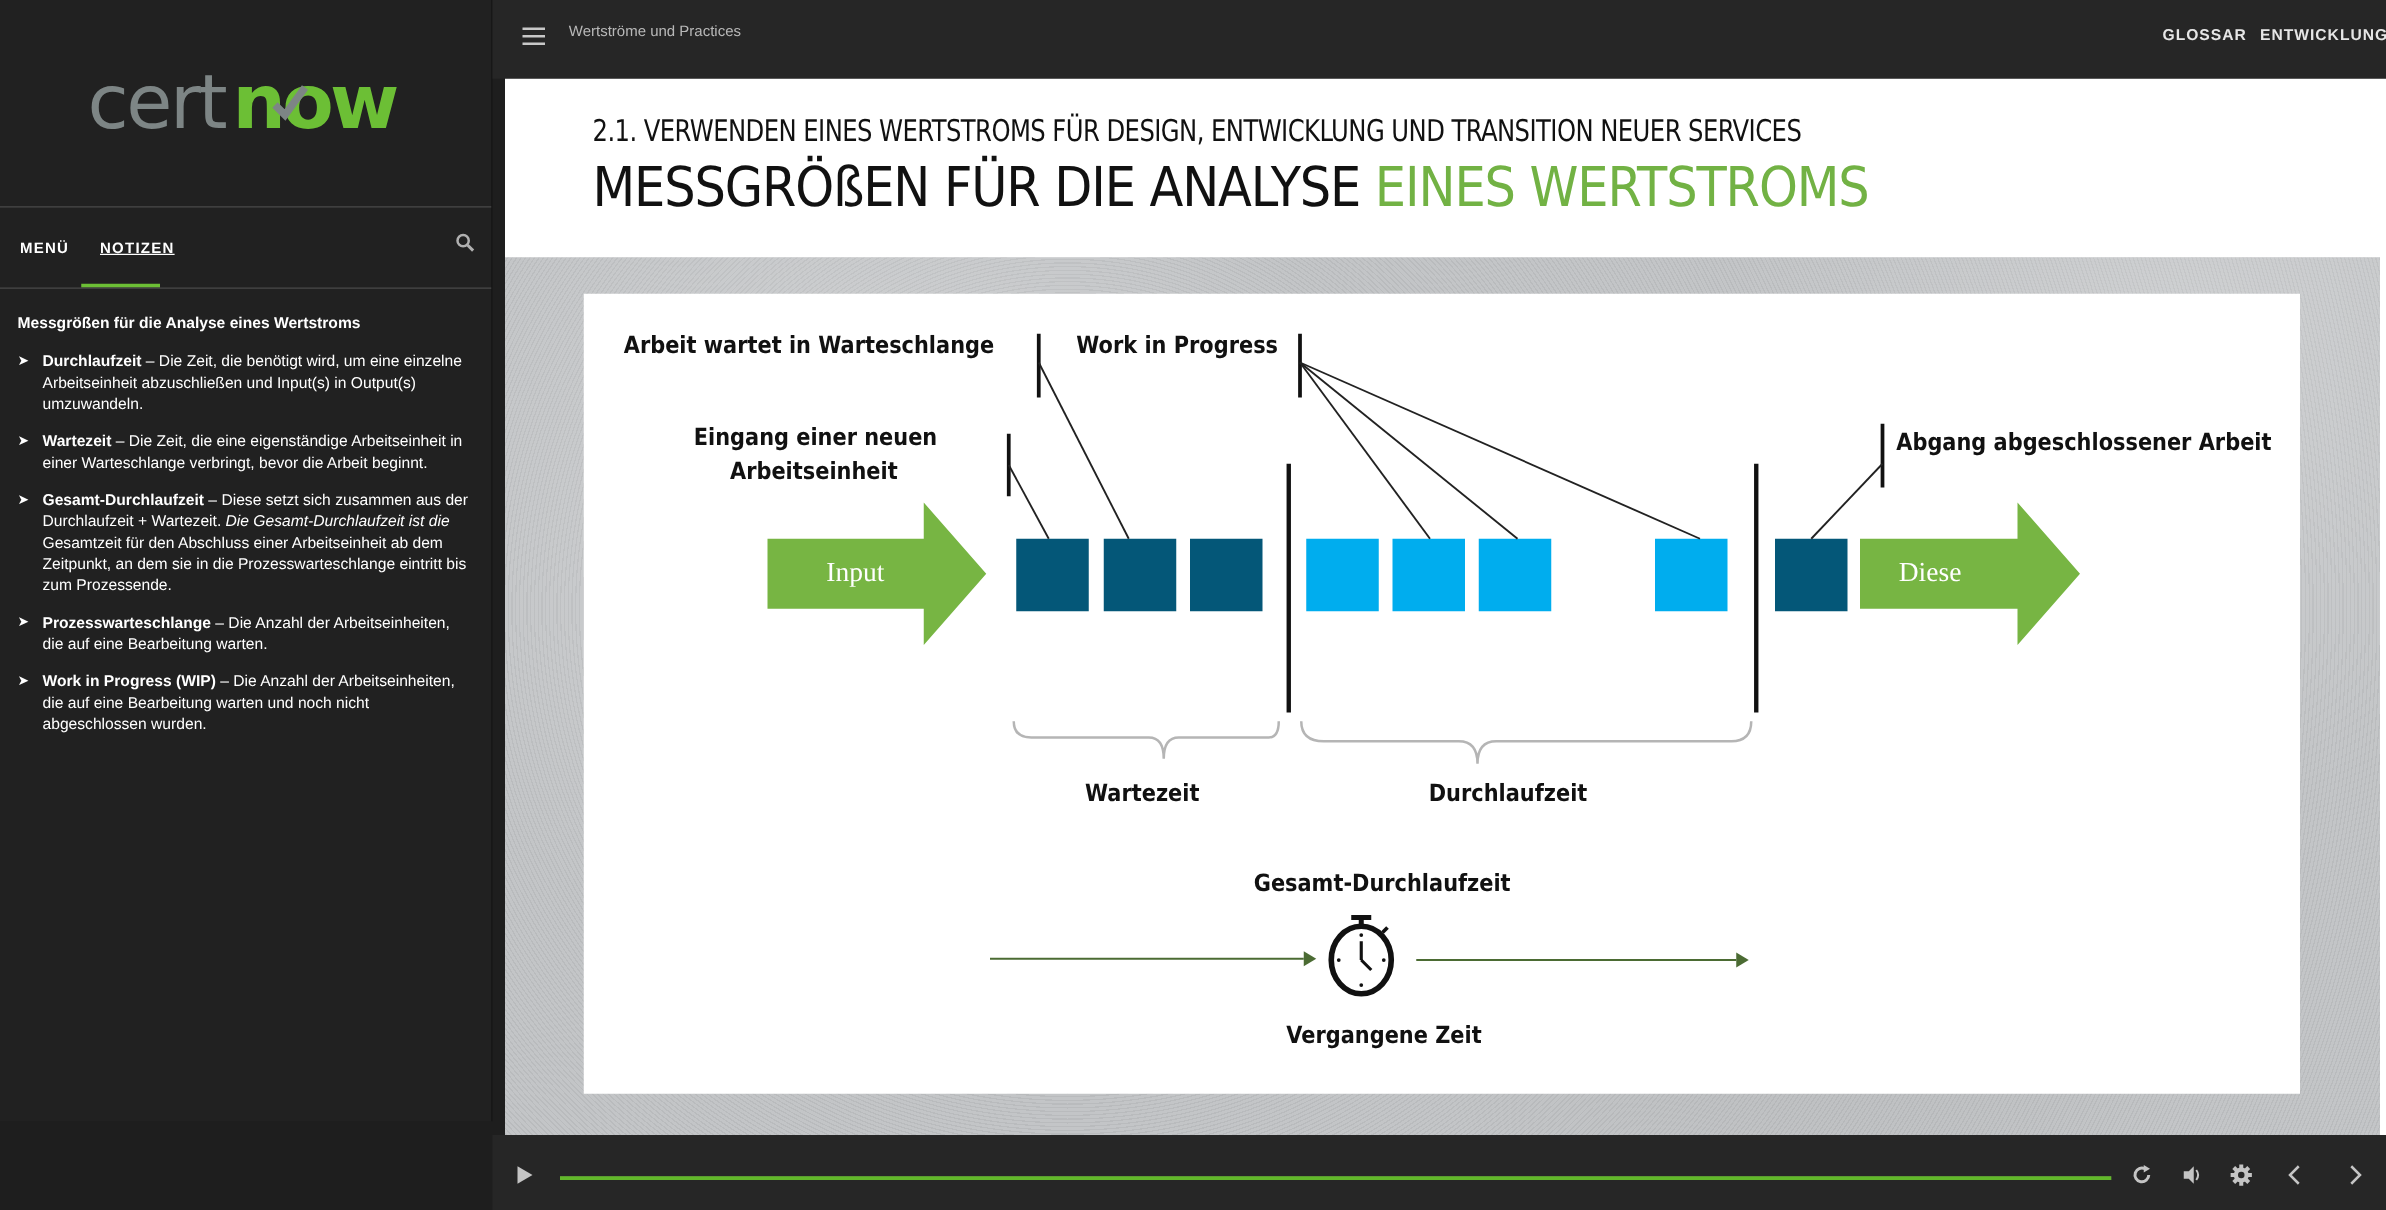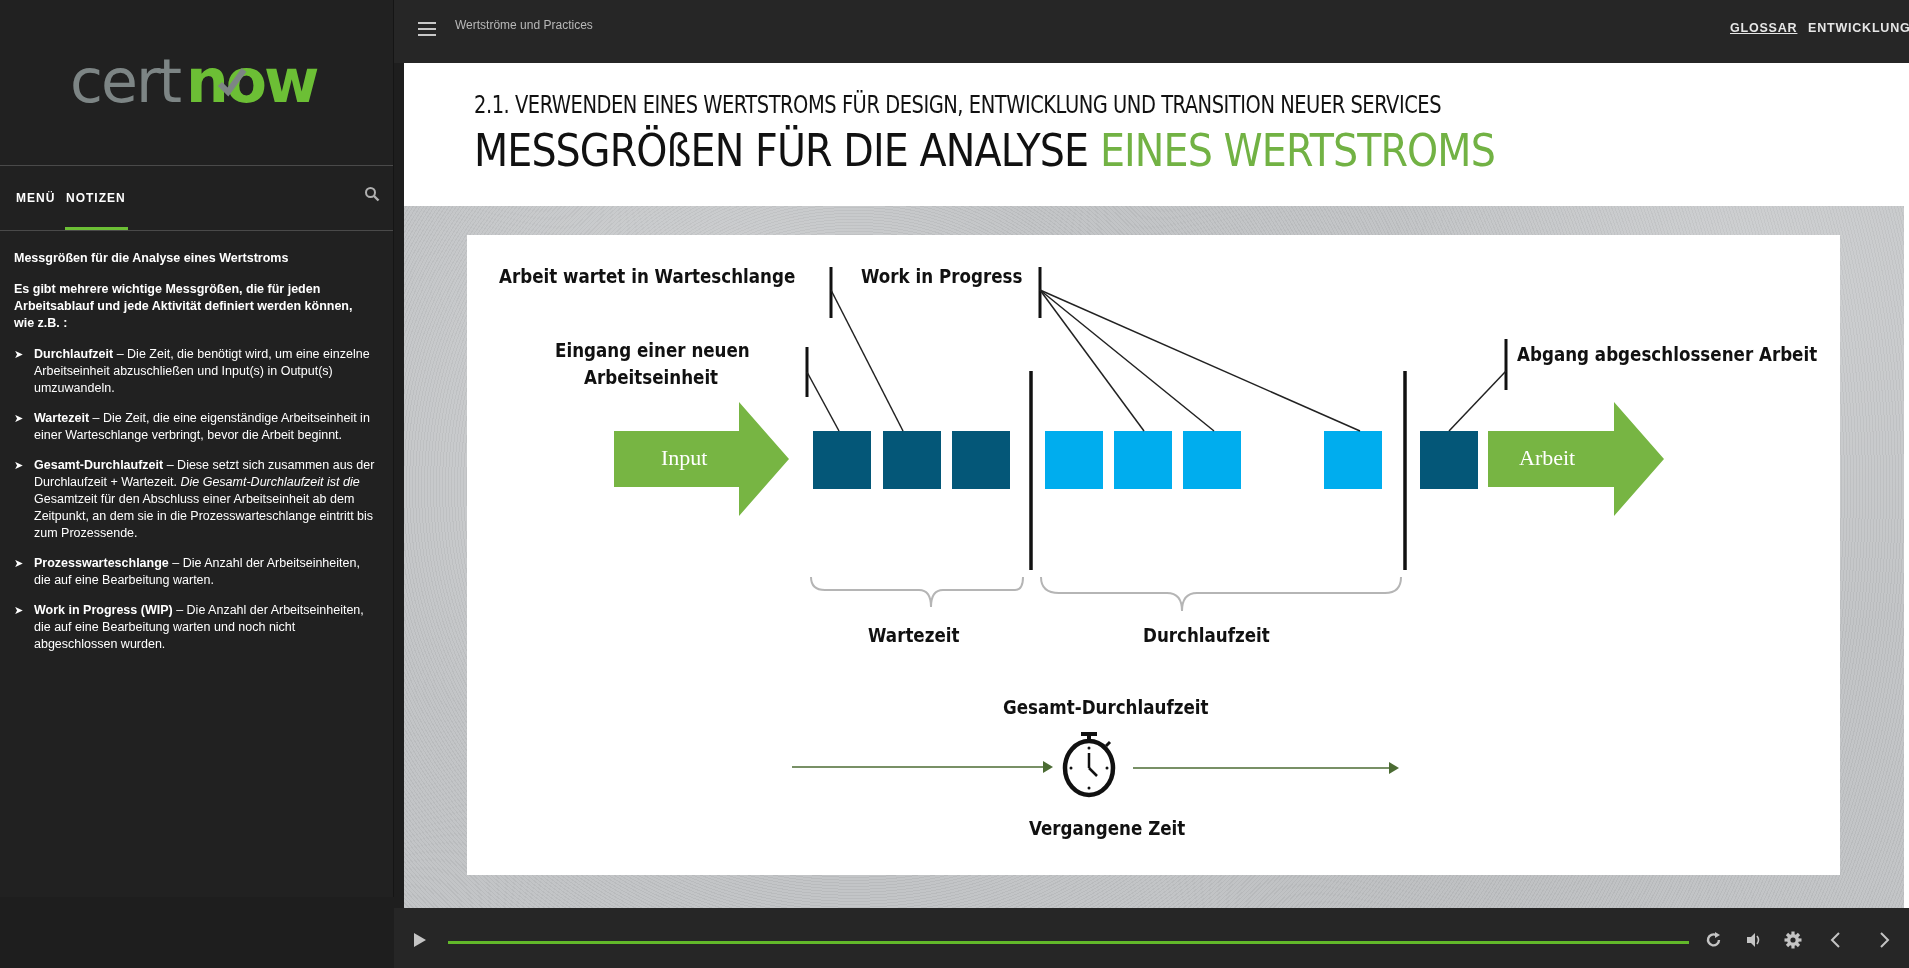--- a/index.html
+++ b/index.html
@@ -4,38 +4,38 @@
 <style>
   html, body { margin:0; padding:0; }
   body { width:1909px; height:968px; background:#1e1e1e; font-family:"Liberation Sans", sans-serif; overflow:hidden; position:relative; }
   
   #sidebar { position:absolute; left:0; top:0; width:393px; height:897px; background:#212121; border-right:1px solid #151515; }
   #logo { position:absolute; left:70px; top:50px; width:250px; height:64px; }
   #sidebar-divider-top { position:absolute; left:0; top:165px; width:393px; height:1px; background:#4a4a4a; }
   #sidebar-tabs { position:absolute; left:0; top:166px; width:393px; height:64px; }
   .side-tab { position:absolute; top:25px; font-size:12px; font-weight:bold; letter-spacing:1px; color:#fff; cursor:pointer; }
   #tab-menu { left:16px; }
-  #tab-notes { left:66px; }
+  #tab-notes { left:80px;text-decoration:underline; }
   #tab-notes-underline { position:absolute; left:65px; top:61px; width:63px; height:3px; background:#6cbf35; }
   #sidebar-search { position:absolute; left:364px; top:20px; width:16px; height:16px; cursor:pointer; }
   #sidebar-divider-bottom { position:absolute; left:0; top:230px; width:393px; height:1px; background:#4a4a4a; }
   #notes { position:absolute; left:14px; top:250px; width:362px; color:#fff; font-size:12.5px; line-height:17px; }
   #notes h3 { margin:0 0 14px 0; font-size:12.5px; font-weight:bold; }
   #notes .intro { font-weight:bold; margin:0 0 14px 0; }
   #notes ul { list-style:none; margin:0; padding:0; }
   #notes li { position:relative; padding-left:20px; margin-bottom:13px; }
   #notes li .bullet { position:absolute; left:0; top:0; font-size:11px; }
   #notes li b { font-weight:bold; }
   
   #topbar { position:absolute; left:394px; top:0; width:1515px; height:63px; background:#262626; }
   #hamburger { position:absolute; left:24px; top:22px; width:18px; height:14px; cursor:pointer; }
   #hamburger span { display:block; height:2px; background:#c8c8c8; margin-bottom:4px; }
   #course-title { position:absolute; left:61px; top:18px; font-size:12px; color:#b8b8b8; }
   .top-link { position:absolute; top:21px; font-size:12.5px; font-weight:bold; letter-spacing:0.8px; color:#e6e6e6; cursor:pointer; }
-  #glossary-link { left:1336px;text-decoration:underline; }
+  #glossary-link { left:1336px; }
   #resources-link { left:1414px; }
   
   #slide { position:absolute; left:404px; top:63px; width:1554px; height:845px; background:#fff; overflow:hidden; }
   #slide-subtitle { position:absolute; left:70px; top:28px; font-size:24px; color:#111; font-family:"DejaVu Sans", sans-serif; font-stretch:condensed; letter-spacing:-0.5px; transform:scaleX(0.9); transform-origin:left; white-space:nowrap; }
   #slide-title { position:absolute; left:70px; top:62px; font-size:44px; color:#111; font-family:"DejaVu Sans", sans-serif; letter-spacing:-1px; transform:scaleX(0.9); transform-origin:left; white-space:nowrap; }
   #slide-title .accent { color:#72b244; }
   #concrete { position:absolute; left:0; top:143px; width:1500px; height:702px;
     background:
       radial-gradient(circle at 20% 30%, rgba(255,255,255,0.25) 0, transparent 30%),
       radial-gradient(circle at 70% 60%, rgba(120,120,120,0.15) 0, transparent 35%),
@@ -74,21 +74,20 @@
     <div id="tab-notes-underline"></div>
     <svg id="sidebar-search" viewBox="0 0 16 16">
       <circle cx="6.5" cy="6.5" r="4.5" stroke="#b0b0b0" stroke-width="2" fill="none"></circle>
       <line x1="10" y1="10" x2="14.5" y2="14.5" stroke="#b0b0b0" stroke-width="2.4"></line>
     </svg>
   </div>
   <div id="sidebar-divider-bottom"></div>
 
   <div id="notes">
     <h3>Messgrößen für die Analyse eines Wertstroms</h3>
-    <p class="intro">Es gibt mehrere wichtige Messgrößen, die für jeden Arbeitsablauf und jede Aktivität definiert werden können, wie z.B. :</p>
     <ul>
       <li><span class="bullet">➤</span><b>Durchlaufzeit</b><span> – Die Zeit, die benötigt wird, um eine einzelne Arbeitseinheit abzuschließen und Input(s) in Output(s) umzuwandeln.</span></li>
       <li><span class="bullet">➤</span><b>Wartezeit</b><span> – Die Zeit, die eine eigenständige Arbeitseinheit in einer Warteschlange verbringt, bevor die Arbeit beginnt.</span></li>
       <li><span class="bullet">➤</span><b>Gesamt-Durchlaufzeit</b><span> – Diese setzt sich zusammen aus der Durchlaufzeit + Wartezeit. </span><i>Die Gesamt-Durchlaufzeit ist die</i><span> Gesamtzeit für den Abschluss einer Arbeitseinheit ab dem Zeitpunkt, an dem sie in die Prozesswarteschlange eintritt bis zum Prozessende.</span></li>
       <li><span class="bullet">➤</span><b>Prozesswarteschlange</b><span> – Die Anzahl der Arbeitseinheiten, die auf eine Bearbeitung warten.</span></li>
       <li><span class="bullet">➤</span><b>Work in Progress (WIP)</b><span> – Die Anzahl der Arbeitseinheiten, die auf eine Bearbeitung warten und noch nicht abgeschlossen wurden.</span></li>
     </ul>
   </div>
 </div>
 
@@ -161,21 +160,21 @@
         <circle cx="604" cy="533" r="1.5" fill="#111"></circle>
         <circle cx="640" cy="533" r="1.5" fill="#111"></circle>
       </g>
     </svg>
     <span class="dlabel" style="left:32px;top:30px;">Arbeit wartet in Warteschlange</span>
     <span class="dlabel" style="left:394px;top:30px;">Work in Progress</span>
     <span class="dlabel" style="left:88px;top:104px;">Eingang einer neuen</span>
     <span class="dlabel" style="left:117px;top:131px;">Arbeitseinheit</span>
     <span class="dlabel" style="left:1050px;top:108px;">Abgang abgeschlossener Arbeit</span>
     <span class="arrow-label" style="left:194px;top:210px;">Input</span>
-    <span class="arrow-label" style="left:1052px;top:210px;">Arbeit</span>
+    <span class="arrow-label" style="left:1052px;top:210px;">Diese</span>
     <span class="dlabel" style="left:401px;top:389px;">Wartezeit</span>
     <span class="dlabel" style="left:676px;top:389px;">Durchlaufzeit</span>
     <span class="dlabel" style="left:536px;top:461px;">Gesamt-Durchlaufzeit</span>
     <span class="dlabel" style="left:562px;top:582px;">Vergangene Zeit</span>
   </div>
 </div>
 
 <div id="player">
   <svg id="play-btn" viewBox="0 0 14 16">
       <polygon points="1,1 13,8 1,15" fill="#c4c4c4"></polygon>

